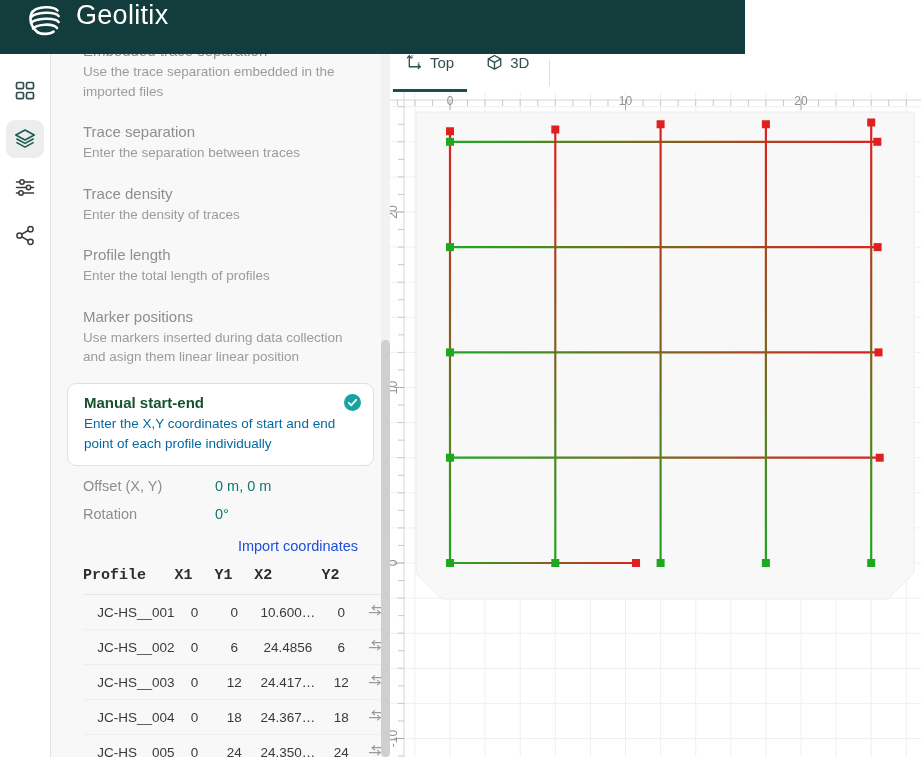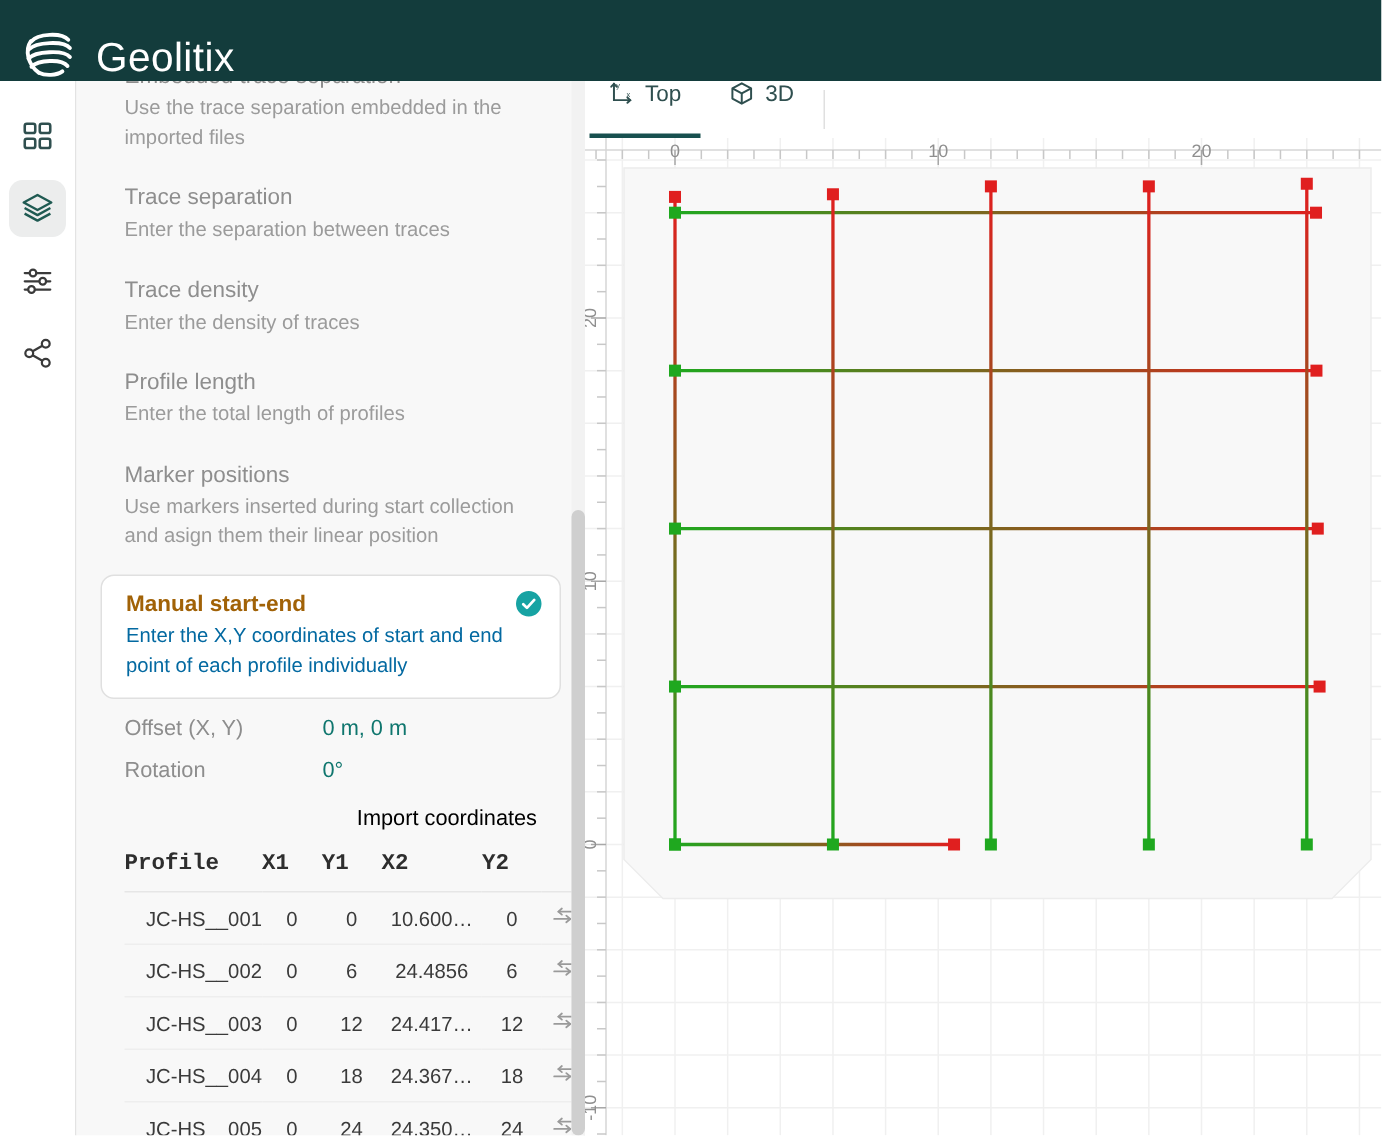--- a/index.html
+++ b/index.html
@@ -7,24 +7,24 @@
     width: 921px; height: 757px;
     font-family: "Liberation Sans", sans-serif;
     background: #ffffff;
     overflow: hidden;
   }
   .app { position: relative; width: 921px; height: 757px; }
 
   
   .header {
     position: absolute; top: 0; left: 0;
-    width: 921px; height: 54px;
+    width: 745px; height: 54px;
     background: #133c3c;
-    display: flex; align-items: flex-end;
-    padding-left: 14px;
+    display: flex; align-items: flex-start;
+    padding-left: 26px;
   }
   .logo-mark { width: 38px; height: 38px; flex: 0 0 38px; }
   .brand-title {
     color: #ffffff; font-size: 27px; letter-spacing: .3px;
     margin-left: 12px; font-weight: 400;
   }
 
   
   .rail {
     position: absolute; top: 54px; left: 0;
@@ -62,42 +62,42 @@
   .opt-title { font-size: 15px; color: #8e8e8e; margin-bottom: 3px; }
   .opt-desc  { font-size: 13.5px; color: #9b9b9b; line-height: 1.45; }
 
   .opt.selected {
     background: #ffffff;
     border: 1px solid #e0e0e0;
     border-radius: 9px;
     position: relative;
     margin: 4px 0 6px 0;
   }
-  .opt.selected .opt-title { color: #a16207; font-weight: 600; font-size: 15px; }
+  .opt.selected .opt-title { color: #14532d; font-weight: 600; font-size: 15px; }
   .opt.selected .opt-desc  { color: #0369a1; }
   .check-badge {
     position: absolute; top: 10px; right: 12px;
     width: 17px; height: 17px; border-radius: 50%;
     background: #17a3a3; display: flex; align-items: center; justify-content: center;
   }
   .check-badge svg { display:block; }
 
   .kv-row {
     display: flex; align-items: flex-end;
     padding: 6px 16px; font-size: 14.5px;
   }
   .kv-key { color: #8d8d8d; width: 132px; flex: 0 0 132px; }
   .kv-val { color: #0f766e; }
 
   .import-row {
     display: flex; justify-content: flex-end;
     padding: 10px 16px 6px 16px;
   }
   .import-link {
-    font-size: 14.5px; color: #000000; cursor: pointer;
+    font-size: 14.5px; color: #1d4ed8; cursor: pointer;
   }
 
   table.profiles {
     width: 307px; margin: 0 16px; border-collapse: collapse;
     font-size: 13.5px; color: #2e2e2e;
   }
   table.profiles th {
     font-weight: 600; font-size: 15px; color: #2e2e2e;
     text-align: left; padding: 7px 0 10px 0;
     border-bottom: 1px solid #e6e6e6;
@@ -242,21 +242,21 @@
         <div class="opt-desc">Enter the density of traces</div>
       </div>
 
       <div class="opt">
         <div class="opt-title">Profile length</div>
         <div class="opt-desc">Enter the total length of profiles</div>
       </div>
 
       <div class="opt">
         <div class="opt-title">Marker positions</div>
-        <div class="opt-desc">Use markers inserted during start collection and asign them their linear position</div>
+        <div class="opt-desc">Use markers inserted during data collection and asign them linear linear position</div>
       </div>
 
       <div class="opt selected">
         <div class="opt-title">Manual start-end</div>
         <div class="opt-desc">Enter the X,Y coordinates of start and end point of each profile individually</div>
         <span class="check-badge">
           <svg width="11" height="11" viewBox="0 0 12 12" fill="none" stroke="#ffffff" stroke-width="2" stroke-linecap="round" stroke-linejoin="round">
             <path d="M2 6.3 L4.7 9 L10 3.2"></path>
           </svg>
         </span>

